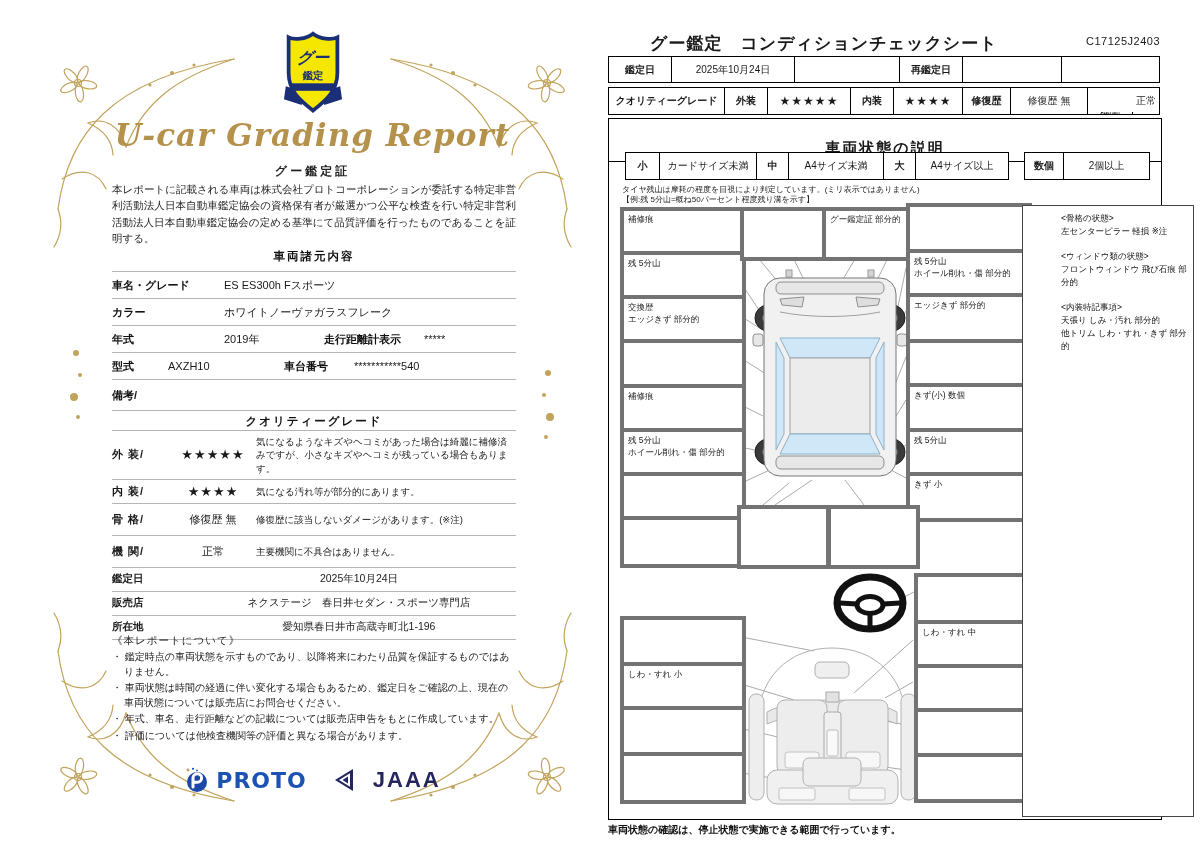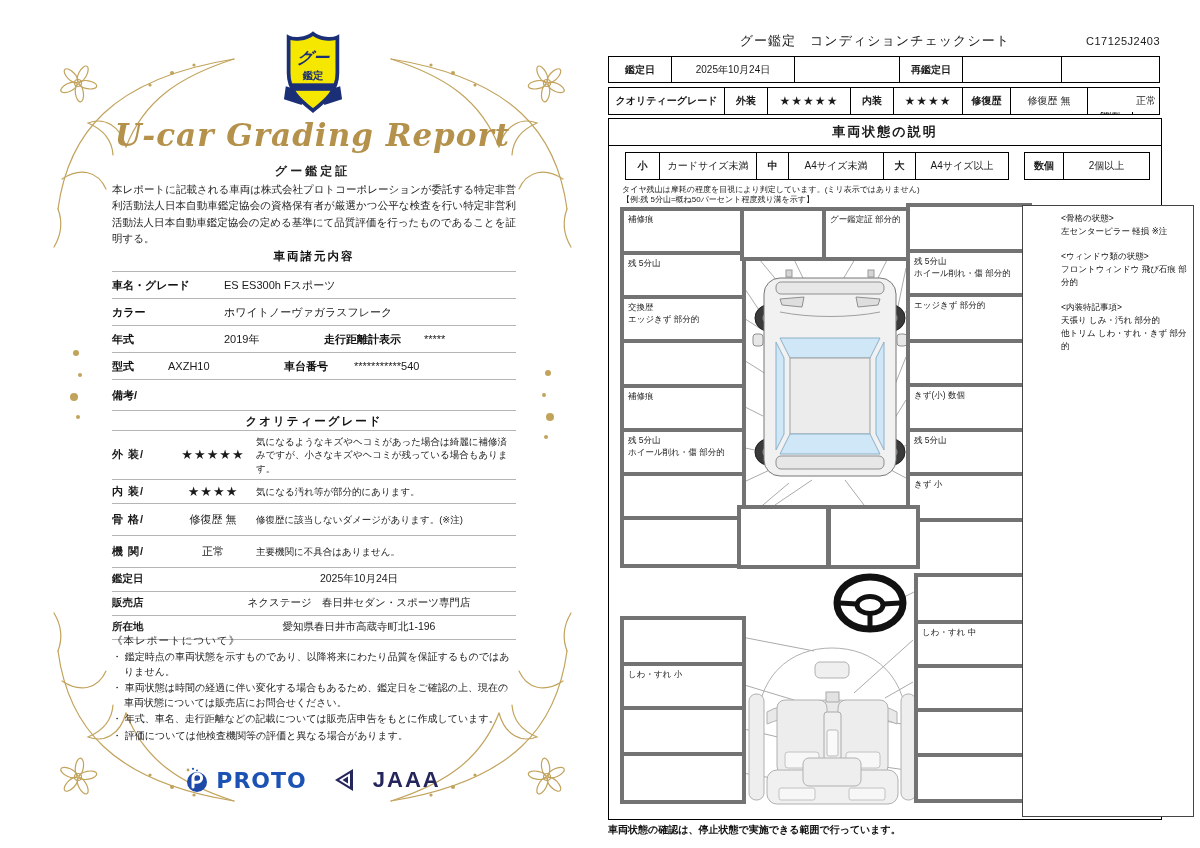--- a/index.html
+++ b/index.html
@@ -1,29 +1,29 @@
 <!DOCTYPE html>
 <html><head>
 <meta charset="utf-8">
 <style>
   html,body{margin:0;padding:0;background:#fff;}
   #canvas{position:relative;width:1200px;height:848px;background:#ffffff;overflow:hidden;
           font-family:"Liberation Sans","DejaVu Sans",sans-serif;color:#1a1a1a;}
   .abs{position:absolute;}
   
-  .rp-title{font-size:13px;font-weight:normal;text-align:right;letter-spacing:1px;}
+  .rp-title{font-size:17px;font-weight:bold;text-align:left;letter-spacing:1px;}
   .rp-code{font-size:11px;letter-spacing:.5px;}
   .tbl{position:absolute;display:flex;border:1.5px solid #000;background:#fff;}
   .tbl>div{display:flex;align-items:center;justify-content:center;border-right:1px solid #000;
            font-size:10px;white-space:nowrap;overflow:hidden;}
   .tbl>div:last-child{border-right:none;}
   .tbl .stars{font-size:12px;letter-spacing:1px;}
   .bigbox{position:absolute;border:1.5px solid #000;background:#fff;}
-  .bb-head{position:absolute;left:0;right:0;top:0;height:26px;border-bottom:1.5px solid #000;
-           display:flex;align-items:center;justify-content:center;font-size:13px;font-weight:bold;letter-spacing:2px;}
+  .bb-head{position:absolute;left:0;right:0;top:16px;height:26px;border-bottom:1.5px solid #000;
+           display:flex;align-items:center;justify-content:center;font-size:15px;font-weight:bold;letter-spacing:2px;}
   .note8{font-size:8px;color:#222;line-height:1.4;white-space:nowrap;}
   .abox{position:absolute;border:4px solid #737373;background:#fff;font-size:8.5px;line-height:1.45;
         padding:2px 4px;white-space:pre-line;color:#222;overflow:hidden;}
   .panel{position:absolute;border:1px solid #444;background:#fff;font-size:8.5px;line-height:1.5;
          padding:6px 6px;white-space:pre-line;color:#111;}
   .rp-footer{font-size:10px;font-weight:600;color:#111;}
   
   .lp-title{font-family:"DejaVu Serif","Liberation Serif",serif;font-style:italic;font-weight:bold;
             font-size:31px;color:#b5924c;text-align:center;letter-spacing:1px;white-space:nowrap;}
   .lp-sub{font-size:12px;font-weight:bold;text-align:center;letter-spacing:3px;color:#222;}

